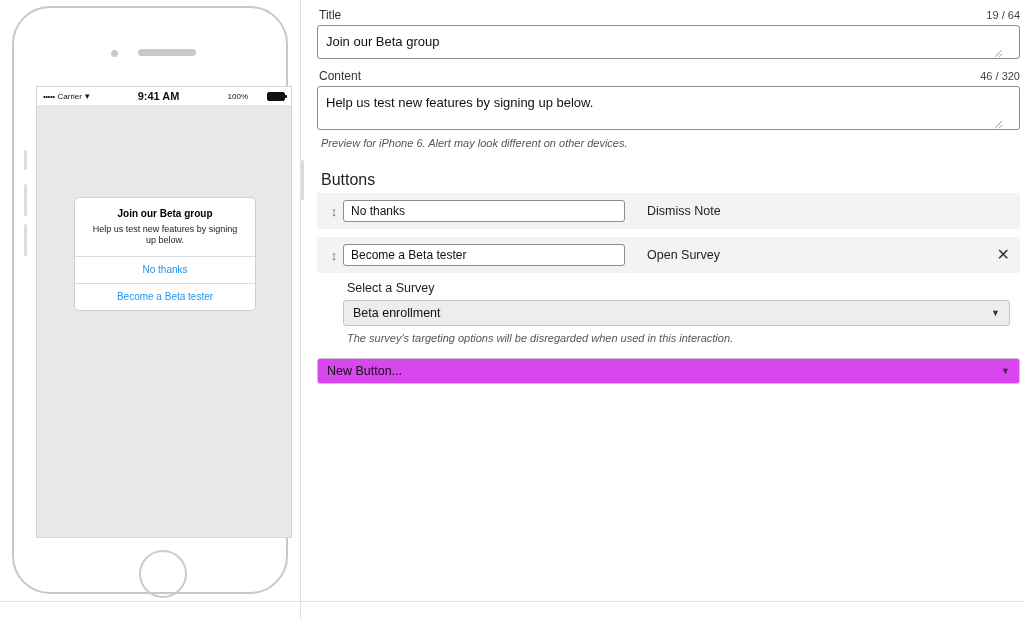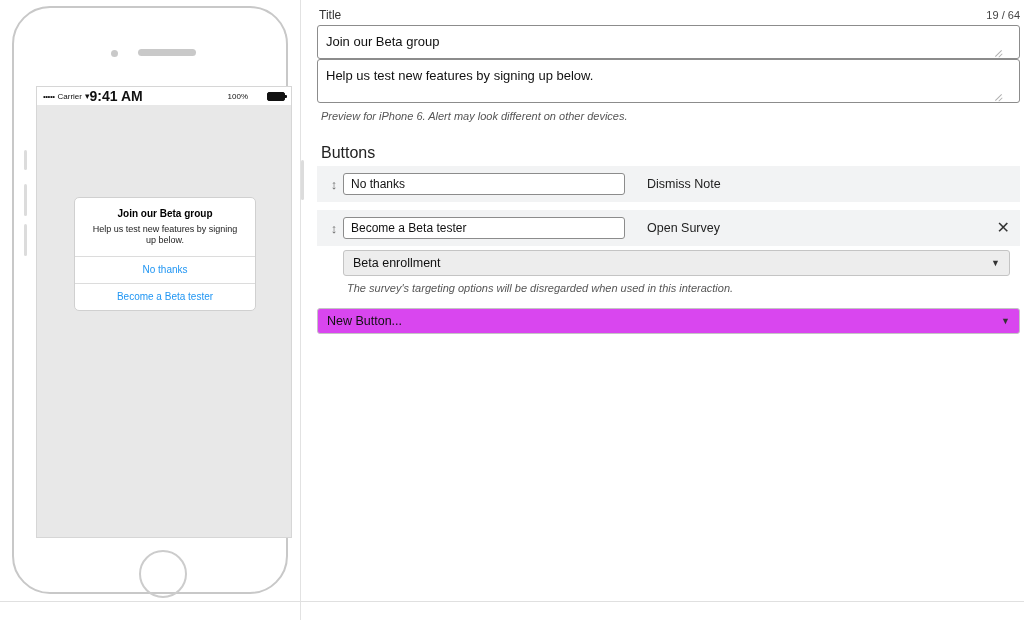--- a/index.html
+++ b/index.html
@@ -83,22 +83,23 @@
     align-items: center;
     font-size: 8px;
     color: #111;
     padding: 0 6px;
     box-sizing: border-box;
   }
   #status-left { display: flex; align-items: center; gap: 3px; }
   .dots { letter-spacing: -0.5px; font-size: 8px; }
   #status-center {
     flex: 1;
+    text-align: center;
     font-weight: bold;
-    font-size: 14px;
+    font-size: 11px;
   }
   #status-right { display: flex; align-items: center; gap: 19px; }
   .battery {
     display: inline-block;
     width: 16px; height: 7px;
     border: 1px solid #111;
     border-radius: 2px;
     position: relative;
     background: #111;
   }
@@ -352,20 +353,24 @@
 
   <div class="field-head">
     <span>Title</span>
     <span class="counter">19 / 64</span>
   </div>
   <div style="position:relative;">
     <textarea id="title-input" class="text-input" placeholder="" style="">Join our Beta group</textarea>
     <span class="resize-grip" style="top:22px;"></span>
   </div>
 
+  <div class="field-head" style="margin-top:10px;">
+    <span>Content</span>
+    <span class="counter">46 / 320</span>
+  </div>
   <div style="position:relative;">
     <textarea id="content-input" class="text-input" placeholder="" style="">Help us test new features by signing up below.</textarea>
     <span class="resize-grip" style="top:32px;"></span>
   </div>
 
   <div class="hint-italic">Preview for iPhone 6. Alert may look different on other devices.</div>
 
   <div id="buttons-heading">Buttons</div>
 
   <div class="btn-row row-shaded">
@@ -375,20 +380,21 @@
   </div>
 
   <div class="btn-row row-shaded" style="margin-top:8px;">
     <span class="drag-handle">↕</span>
     <input class="row-input" type="text" value="Become a Beta tester" style="">
     <span class="row-action-label">Open Survey</span>
     <span class="row-remove">✕</span>
   </div>
 
   <div class="sub-panel">
+    <div class="sub-label">Select a Survey</div>
     <div class="select-box">
       <span>Beta enrollment</span>
       <span class="caret">▼</span>
     </div>
     <div class="note-italic">The survey's targeting options will be disregarded when used in this interaction.</div>
   </div>
 
   <div class="select-box" id="new-button-select">
     <span>New Button...</span>
     <span class="caret">▼</span>

